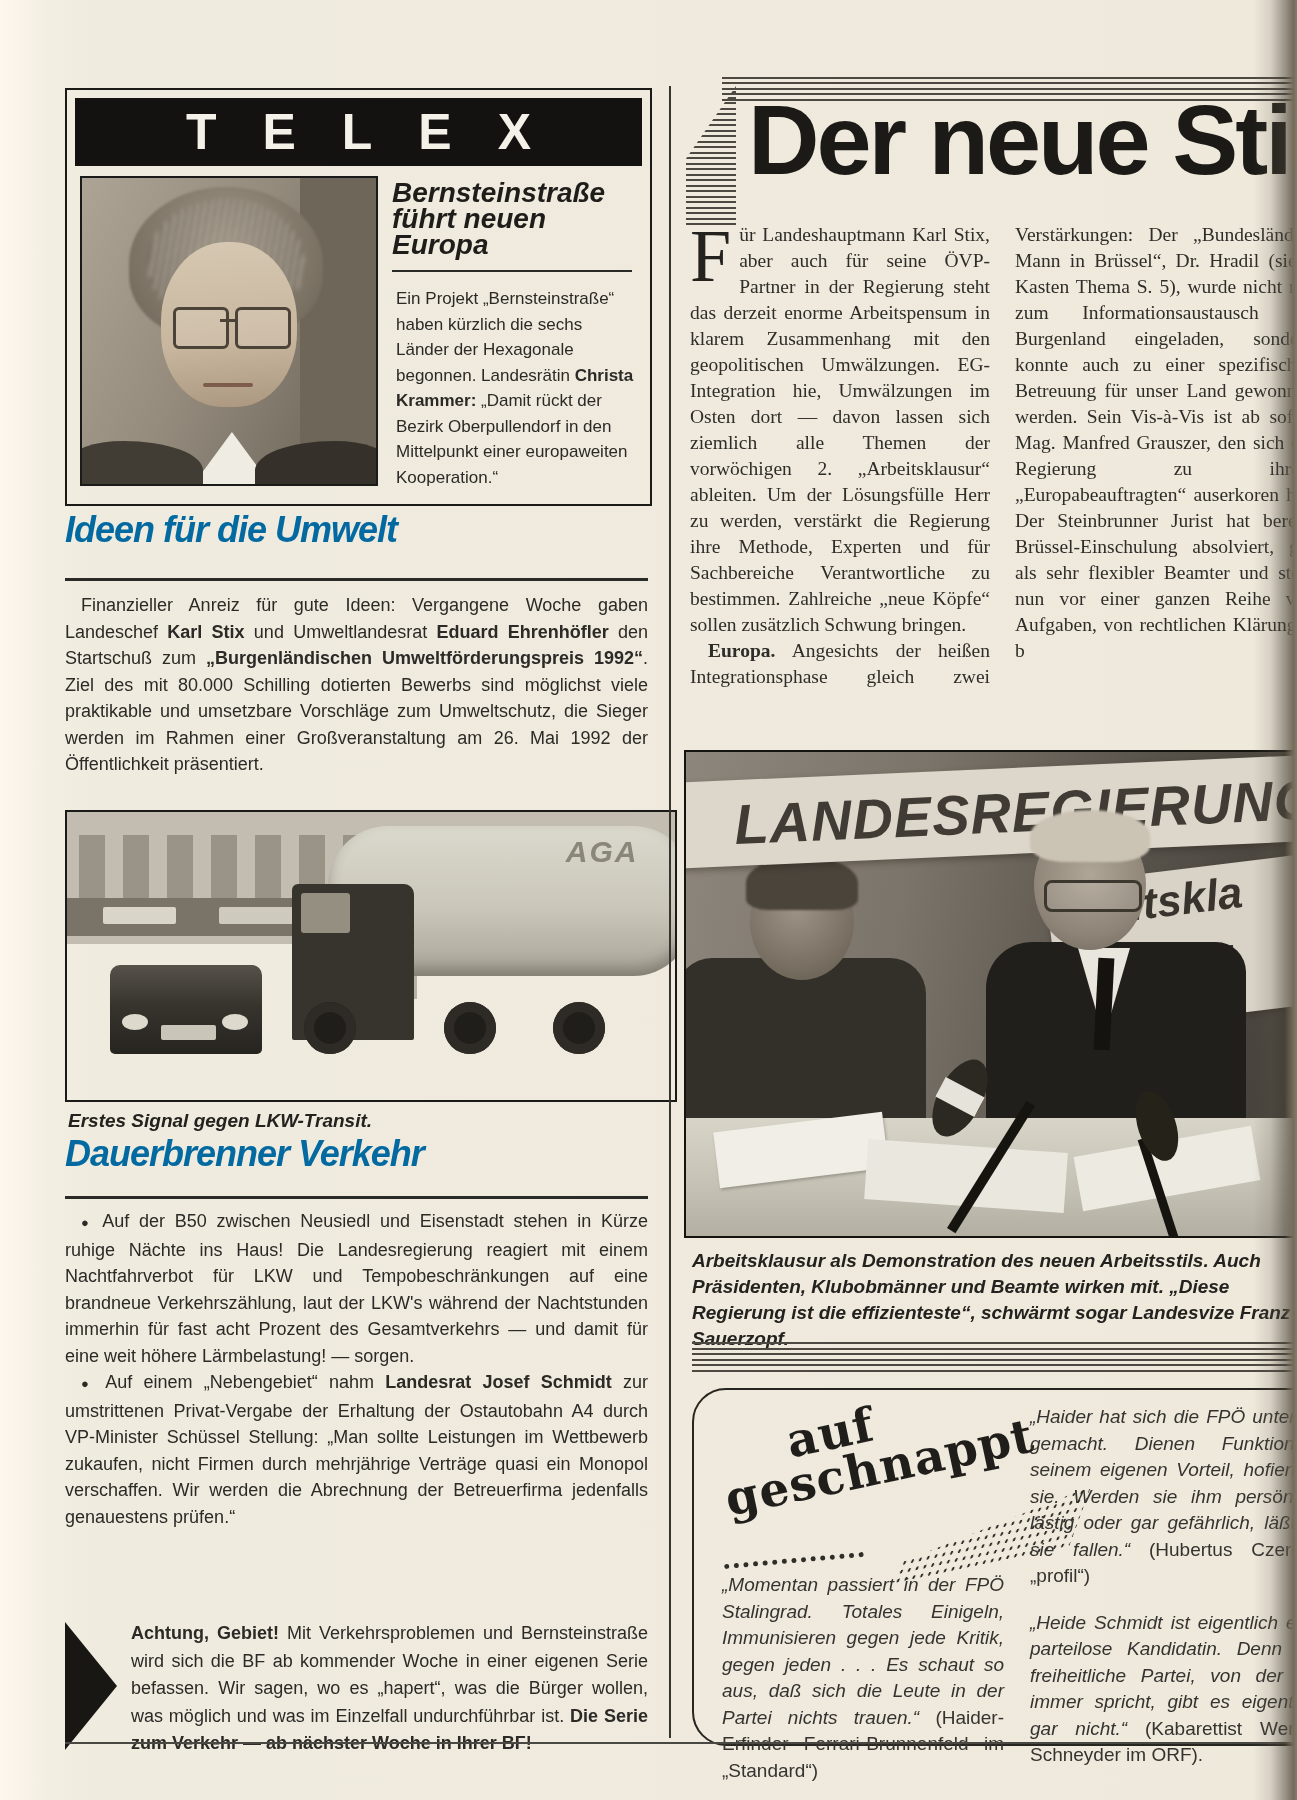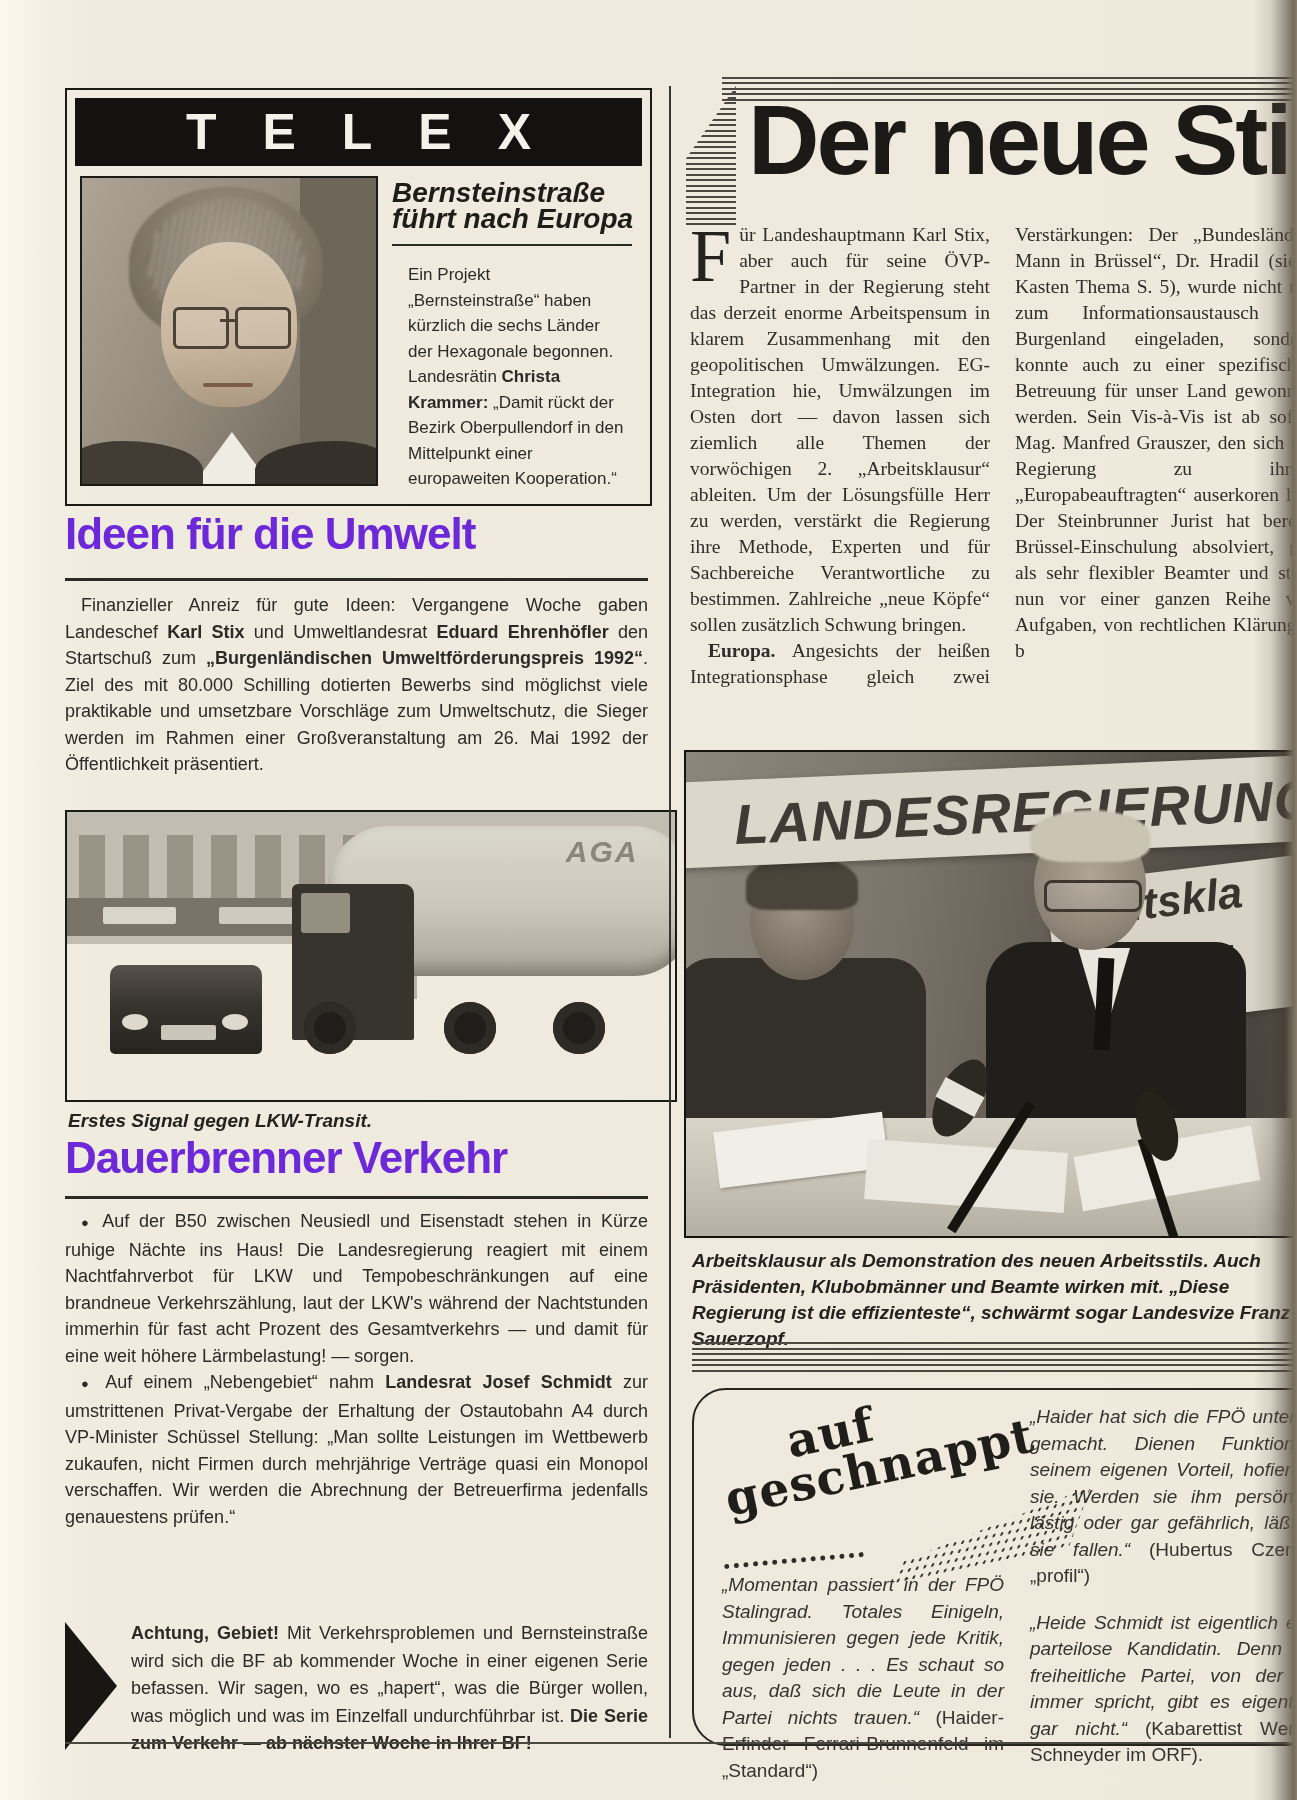--- a/index.html
+++ b/index.html
@@ -34,21 +34,21 @@
   .po-bridge{position:absolute;left:47%;top:46%;width:6%;height:3px;background:#4b4238;}
   .po-mouth{position:absolute;left:41%;top:67%;width:17%;height:4px;border-radius:3px;background:#7d5c4e;}
   .po-collar{position:absolute;left:38%;top:83%;width:26%;height:17%;background:#efece4;
     clip-path:polygon(0 100%,50% 0,100% 100%);}
   .po-sh1{position:absolute;left:-4%;bottom:-2%;width:45%;height:16%;background:#413c34;border-radius:40% 60% 0 0;}
   .po-sh2{position:absolute;right:-4%;bottom:-2%;width:45%;height:16%;background:#35312a;border-radius:60% 40% 0 0;}
   .telex-text{left:392px;top:180px;width:250px;}
   .telex-title{font-size:28px;font-weight:bold;font-style:italic;line-height:26px;color:#1e1d1a;}
   .telex-rule{margin:12px 0 14px 0;height:2px;background:#2a2a27;width:96%;}
   .telex-p{font-size:17px;line-height:25.5px;text-align:left;}
-  .sec-head{font-size:44px;font-weight:bold;letter-spacing:-1px;color:#6d28d9;line-height:1;}
+  .sec-head{font-size:36px;font-weight:bold;font-style:italic;letter-spacing:-1px;color:#0369a1;line-height:1;}
   .sec-rule{height:3px;background:#2a2a27;}
   .bodytext{font-size:18px;line-height:26.5px;text-align:justify;color:#2b2a26;}
   .bodytext p{margin:0;text-indent:16px;}
   .truck{left:65px;top:810px;width:577px;height:288px;border:2px solid #1a1a18;overflow:hidden;
     background:linear-gradient(#c7c3b7 0%,#c0bcb0 42%,#b1ad a1 60%,#a8a499 100%);padding-left:31px;}
   .tk-bldg{position:absolute;left:0;top:0;width:100%;height:46%;background:#c2bdb0;}
   .tk-win{position:absolute;left:2%;top:8%;width:55%;height:22%;
     background:repeating-linear-gradient(90deg,#8f897c 0 26px,#c2bdb0 26px 44px);opacity:.8;}
   .tk-store{position:absolute;left:0;top:30%;width:46%;height:13%;background:#7a7468;}
   .tk-sign1{position:absolute;left:6%;top:33%;width:12%;height:6%;background:#d9d5c9;border-radius:2px;}
@@ -156,24 +156,24 @@
   <div class="po-bridge"></div>
   <div class="po-mouth"></div>
   <div class="po-collar"></div>
   <div class="po-sh1"></div>
   <div class="po-sh2"></div>
 </figure>
 
 <div class="abs telex-text">
   <div class="telex-title">
     <span>Bernsteinstraße</span><br>
-    <span>führt nach Europa</span>
+    <span>führt neuen Europa</span>
   </div>
   <div class="telex-rule"></div>
-  <p class="telex-p" style="margin:16px"><span>Ein Projekt „Bernsteinstraße“ haben kürzlich die sechs Länder der Hexagonale begonnen. Landesrätin </span><b>Christa Krammer:</b><span> „Damit rückt der Bezirk Oberpullendorf in den Mittelpunkt einer europaweiten Kooperation.“</span></p>
+  <p class="telex-p" style="margin:4px"><span>Ein Projekt „Bernsteinstraße“ haben kürzlich die sechs Länder der Hexagonale begonnen. Landesrätin </span><b>Christa Krammer:</b><span> „Damit rückt der Bezirk Oberpullendorf in den Mittelpunkt einer europaweiten Kooperation.“</span></p>
 </div>
 
 <h2 class="abs sec-head" style="left:65px;top:512px;margin:0">Ideen für die Umwelt</h2>
 <div class="abs sec-rule" style="left:65px;top:578px;width:583px"></div>
 
 <div class="abs bodytext" style="left:65px;top:592px;width:583px">
   <p><span>Finanzieller Anreiz für gute Ideen: Vergangene Woche gaben Landeschef </span><b>Karl Stix</b><span> und Umweltlandesrat </span><b>Eduard Ehrenhöfler</b><span> den Startschuß zum </span><b>„Burgenländischen Umweltförderungspreis 1992“</b><span>. Ziel des mit 80.000 Schilling dotierten Bewerbs sind möglichst viele praktikable und umsetzbare Vorschläge zum Umweltschutz, die Sieger werden im Rahmen einer Großveranstaltung am 26. Mai 1992 der Öffentlichkeit präsentiert.</span></p>
 </div>
 
 <figure class="abs truck" style="margin:0">

